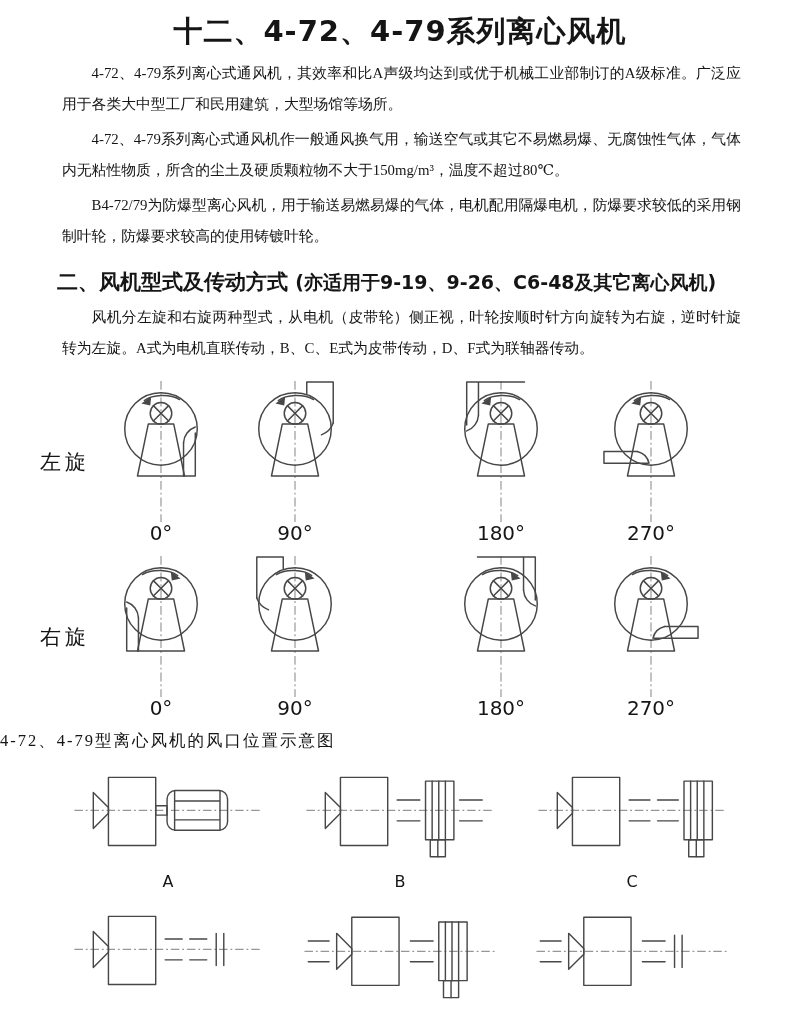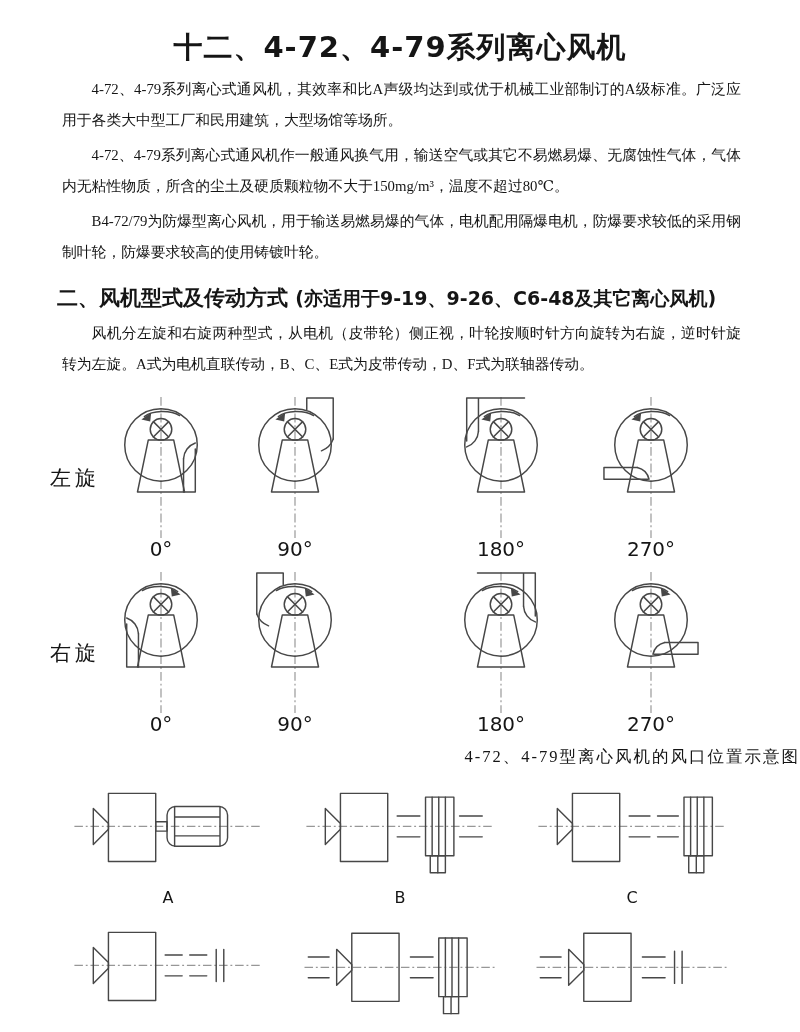--- a/index.html
+++ b/index.html
@@ -1,42 +1,42 @@
 <!DOCTYPE html>
 <html><head>
 <meta charset="utf-8">
 <style>
   html,body{margin:0;padding:0;background:#fff;}
   body{width:800px;height:1032px;overflow:hidden;color:#151515;
        font-family:"Liberation Serif","DejaVu Serif",serif;}
   .page{position:relative;width:800px;height:1032px;}
 
-  .doc-title{margin:28px 0 6px 0;text-align:center;font-size:29px;font-weight:bold;
+  .doc-title{margin:12px 0 6px 0;text-align:center;font-size:29px;font-weight:bold;
              font-family:"DejaVu Sans","Liberation Sans",sans-serif;letter-spacing:1px;}
 
   .sec-heading{margin:16px 0 6px 57px;font-size:21px;font-weight:bold;
                font-family:"DejaVu Sans","Liberation Sans",sans-serif;}
   .sec-heading .note{font-size:19px;font-weight:bold;letter-spacing:0;}
 
   .body-text{margin:0 55px 0 58px;}
   .body-text p{margin:4px;text-indent:2em;font-size:14.8px;line-height:31px;text-align:justify;}
 
   
   .fan-figure{margin-top:14px;}
   .fan-row{display:flex;align-items:center;margin-left:40px;}
   .fan-row.second{margin-top:8px;}
-  .rot-label{width:60px;text-align:right;font-size:21px;letter-spacing:4px;white-space:nowrap;}
+  .rot-label{width:60px;text-align:left;font-size:21px;letter-spacing:4px;white-space:nowrap;}
   .fan-cell{width:122px;text-align:center;}
   .fan-cell.c2{margin-left:12px;}
   .fan-cell.c3{margin-left:84px;}
   .fan-cell.c4{margin-left:28px;}
   .fan-cell svg{display:block;margin:0 auto;}
   .deg-label{font-family:"DejaVu Sans","Liberation Sans",sans-serif;font-size:20px;margin-top:-4px;}
 
-  .fig-caption{text-align:right;font-size:16.5px;letter-spacing:2px;margin-top:10px;}
+  .fig-caption{text-align:left;font-size:16.5px;letter-spacing:2px;margin-top:10px;}
 
   
   .drive-figure{margin:14px 55px 0 55px;}
   .drive-row{display:flex;justify-content:space-between;}
   .drive-row.second{margin-top:14px;}
   .drive-cell{width:226px;text-align:center;}
   .drive-cell svg{display:block;margin:0 auto;}
   .drive-label{font-family:"DejaVu Sans","Liberation Sans",sans-serif;font-size:16px;margin-top:2px;}
 
   

